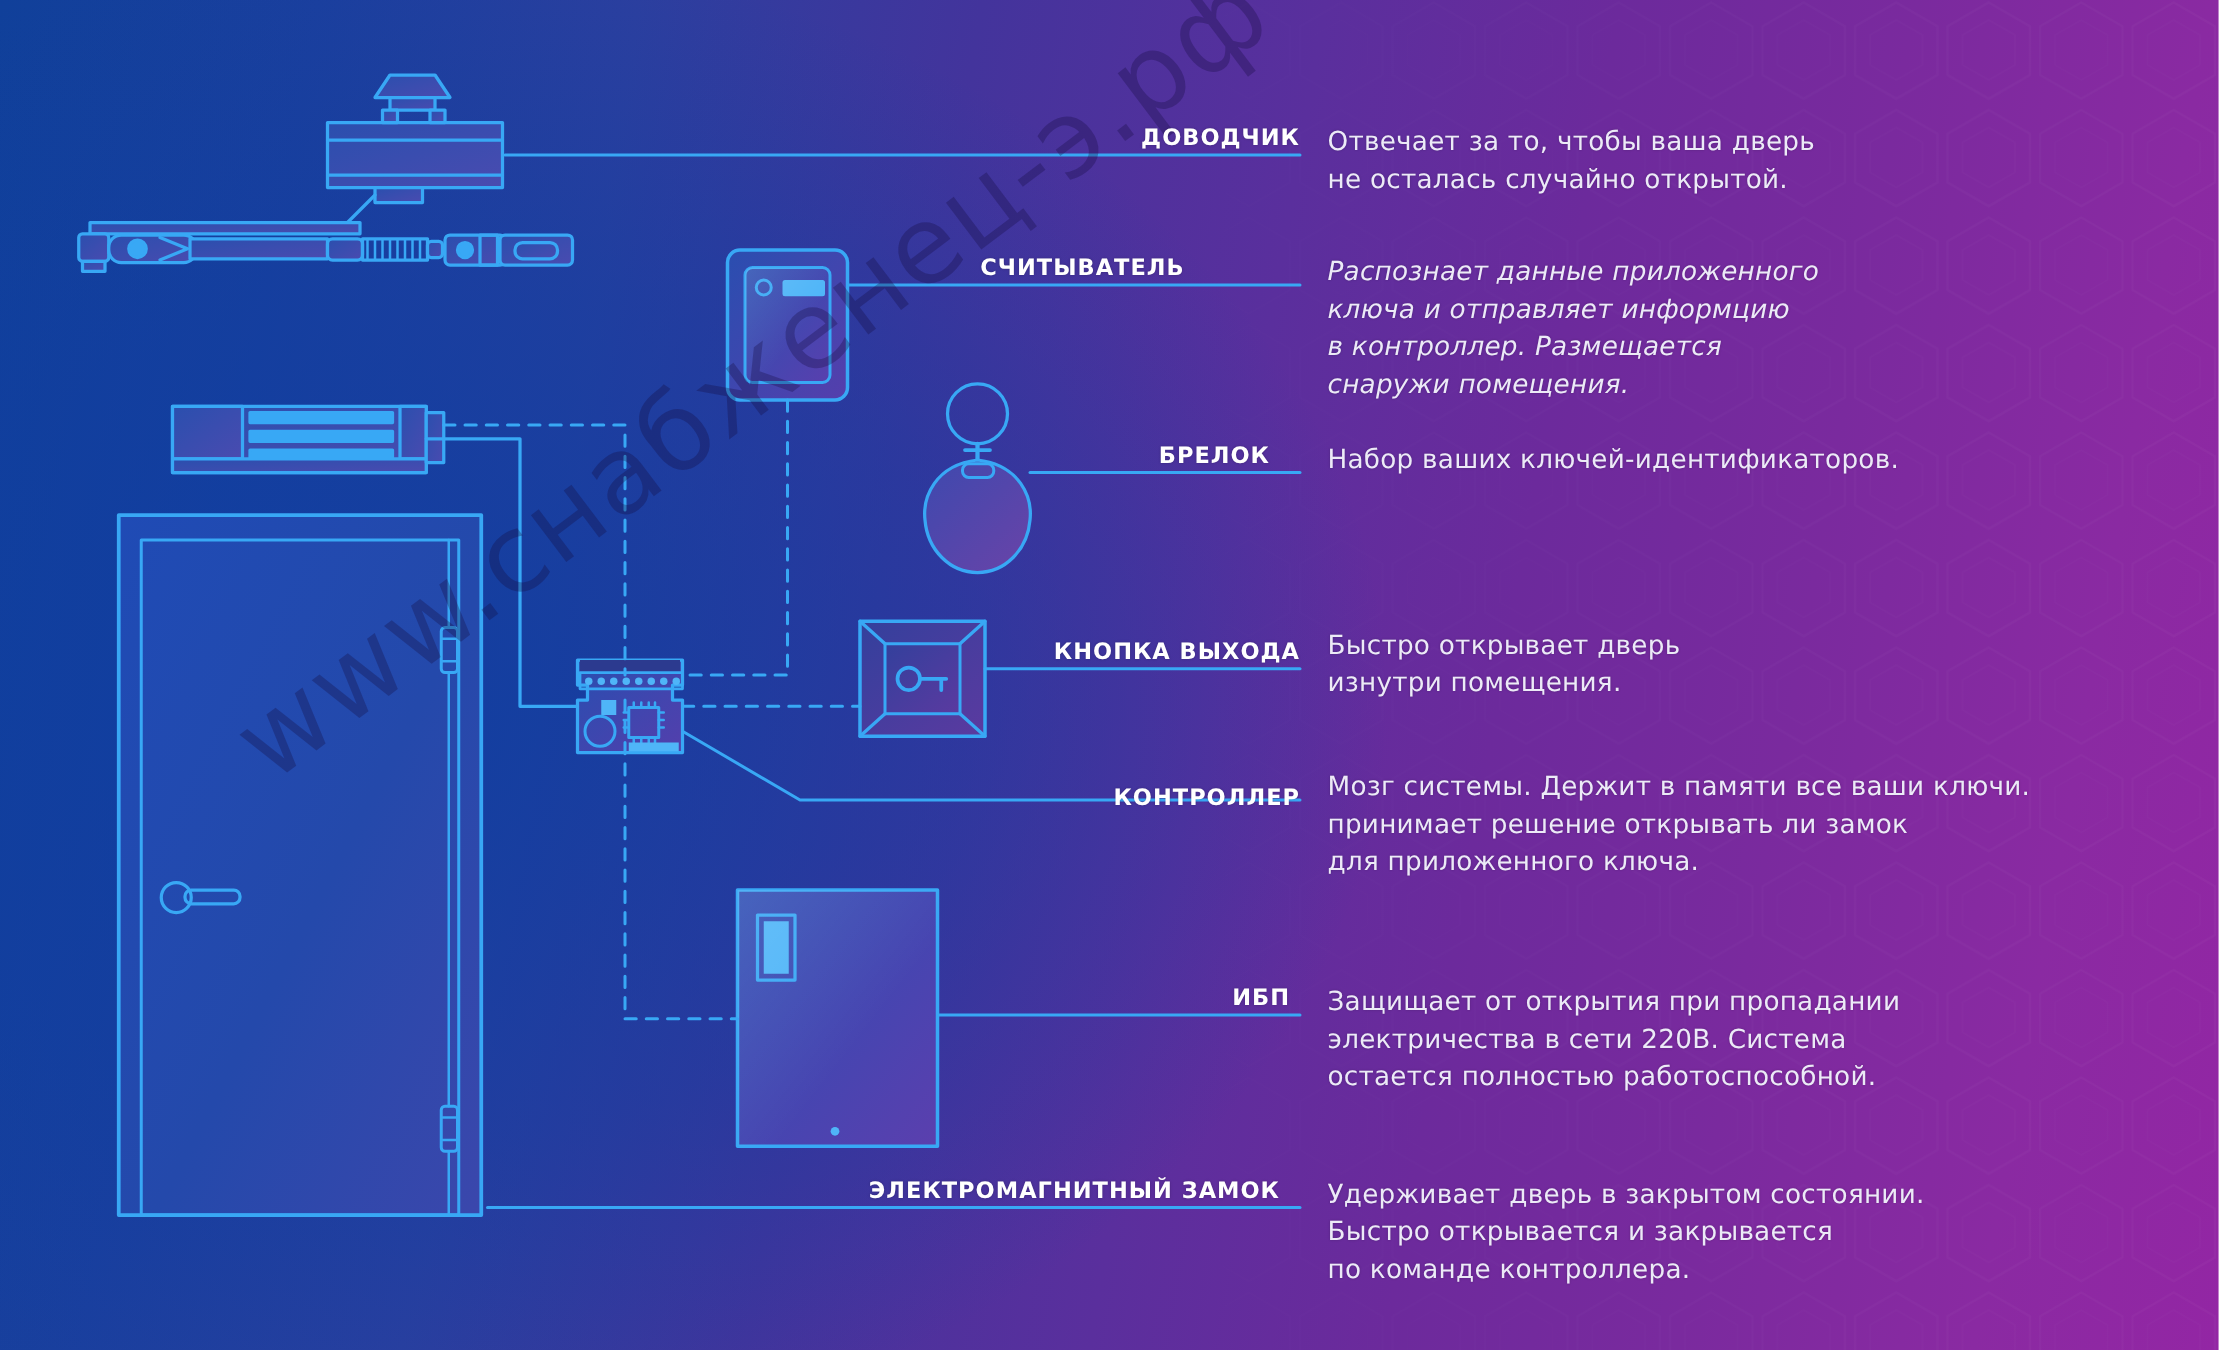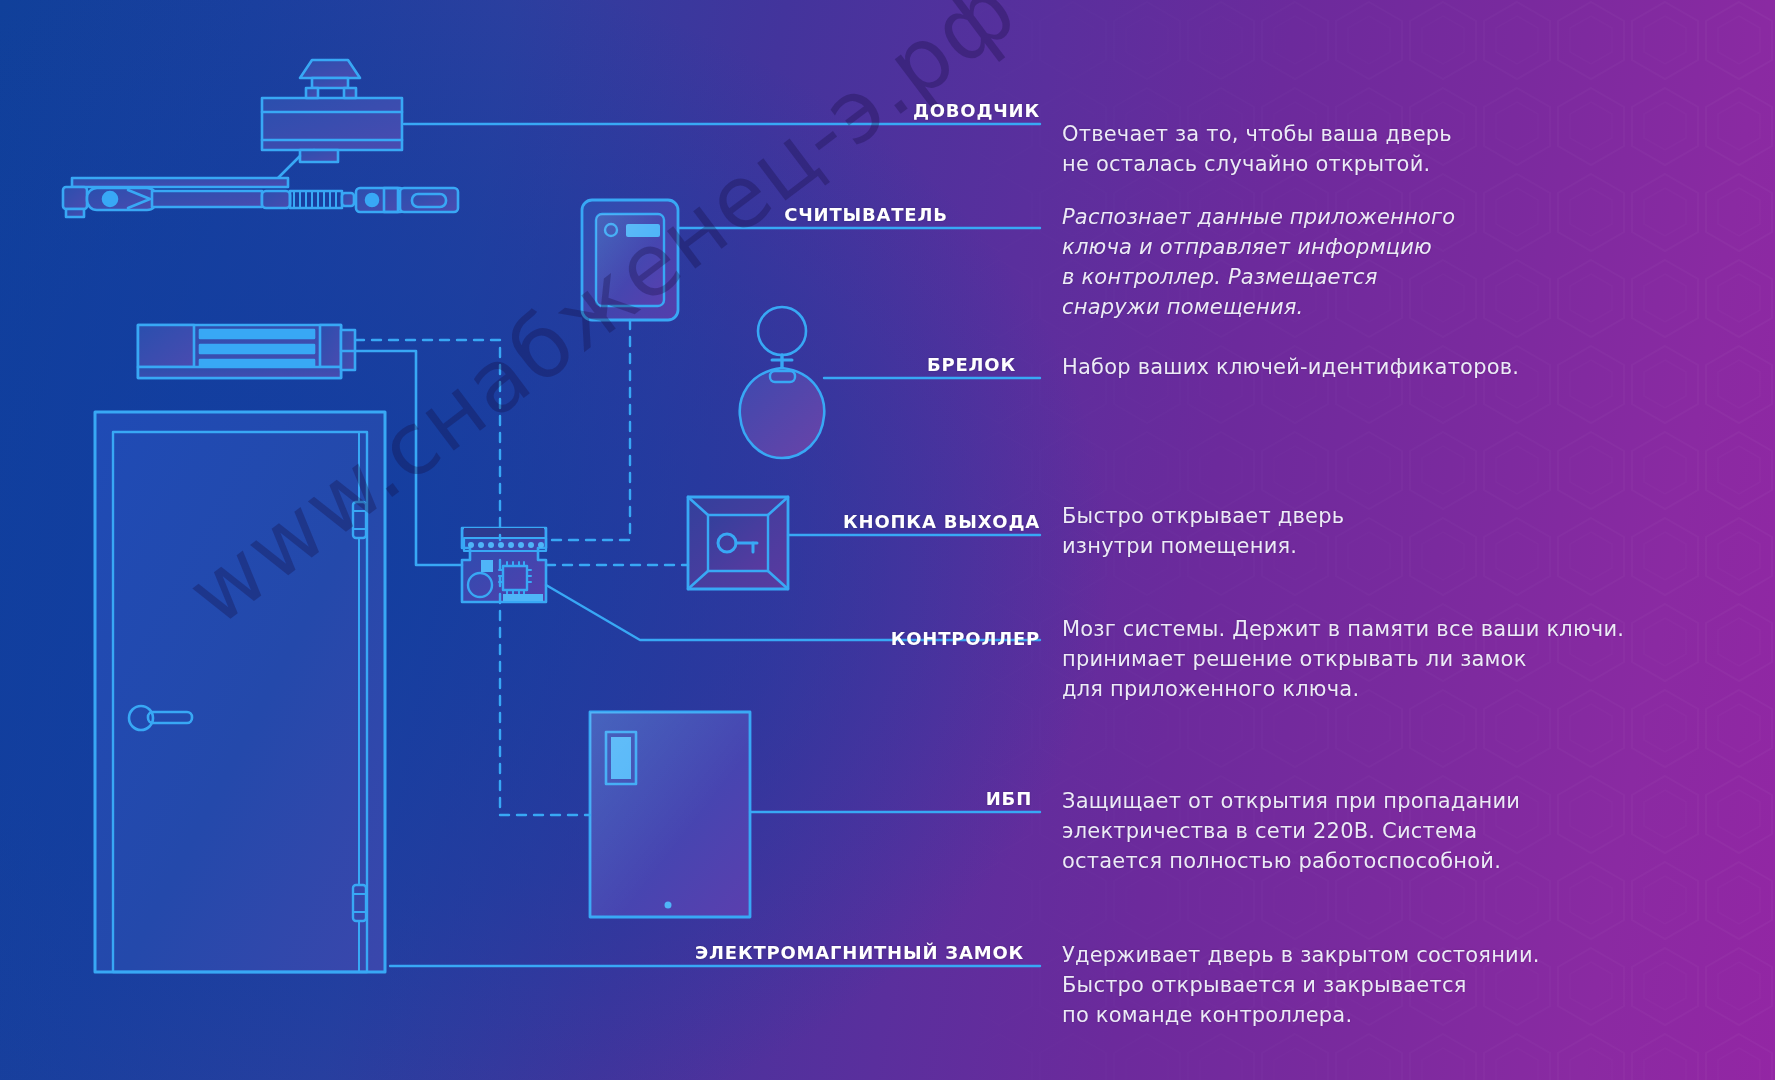--- a/index.html
+++ b/index.html
@@ -306,21 +306,21 @@
         <line x1="750" y1="812" x2="1040" y2="812"></line>
         <line x1="390" y1="966" x2="1040" y2="966"></line>
       </g>
     </g>
   </svg>
 
   <div id="watermark">www.снабженец-э.рф</div>
 
   <div class="row">
     <div class="term" style="left:740px; top:100px; width:300px;">ДОВОДЧИК</div>
-    <div class="desc" style="left:1062px; top:98px; width:660px;margin-top:21px;">Отвечает за то, чтобы ваша дверь
+    <div class="desc" style="left:1062px; top:98px; width:660px;">Отвечает за то, чтобы ваша дверь
 не осталась случайно открытой.</div>
   </div>
 
   <div class="row">
     <div class="term" style="left:716px; top:204px; width:300px;text-align:center;">СЧИТЫВАТЕЛЬ</div>
     <div class="desc" style="left:1062px; top:202px; width:680px;font-style:italic;">Распознает данные приложенного
 ключа и отправляет информцию
 в контроллер. Размещается
 снаружи помещения.</div>
   </div>

